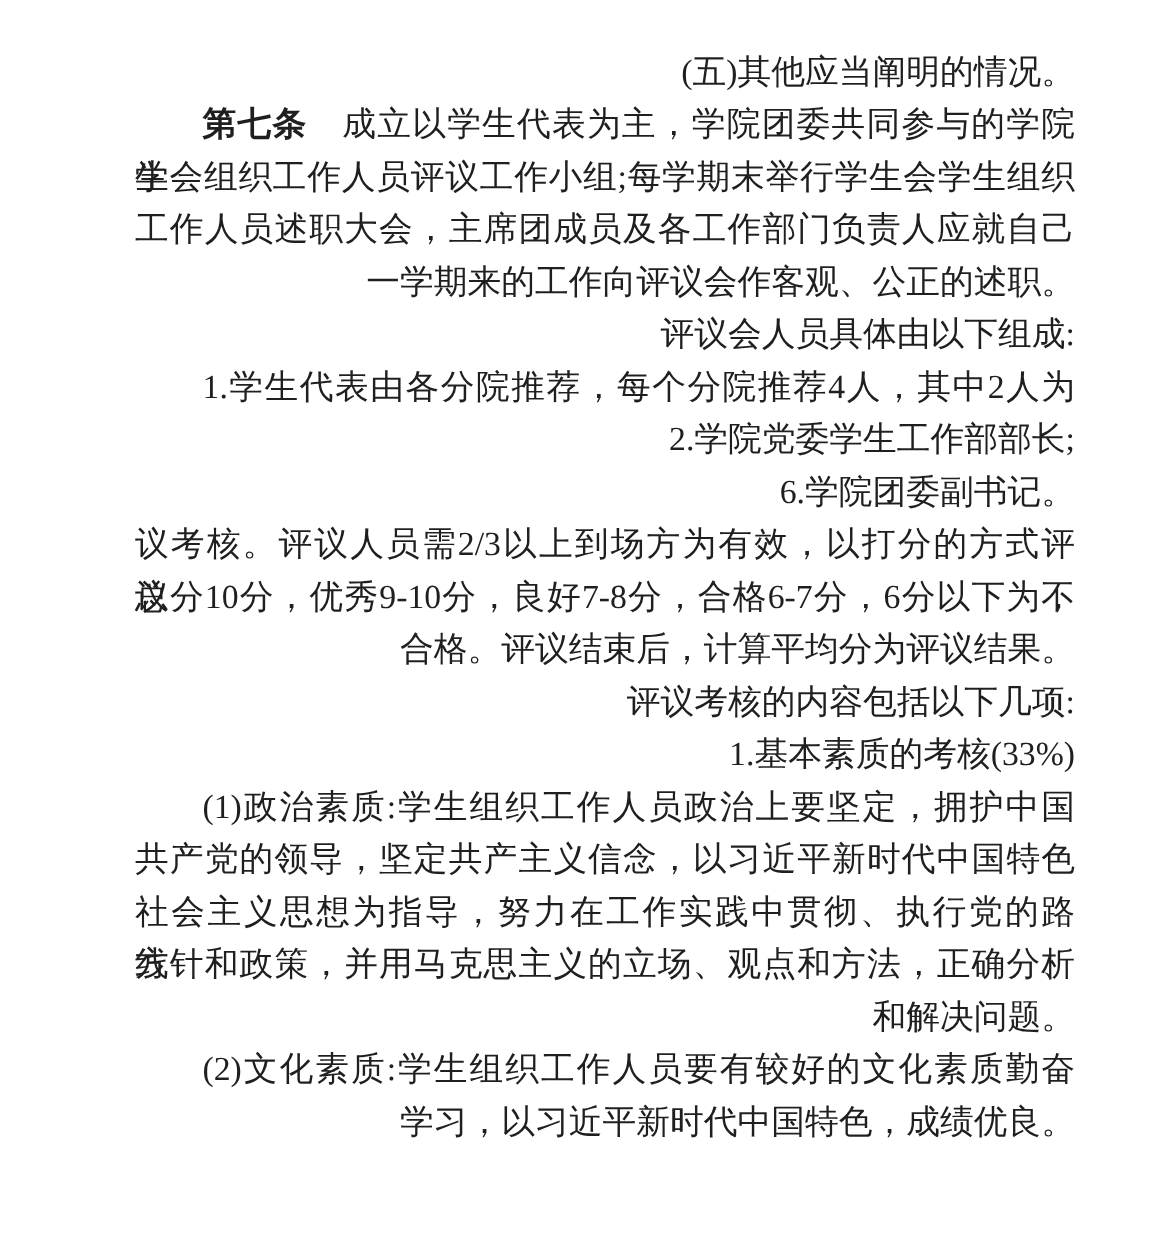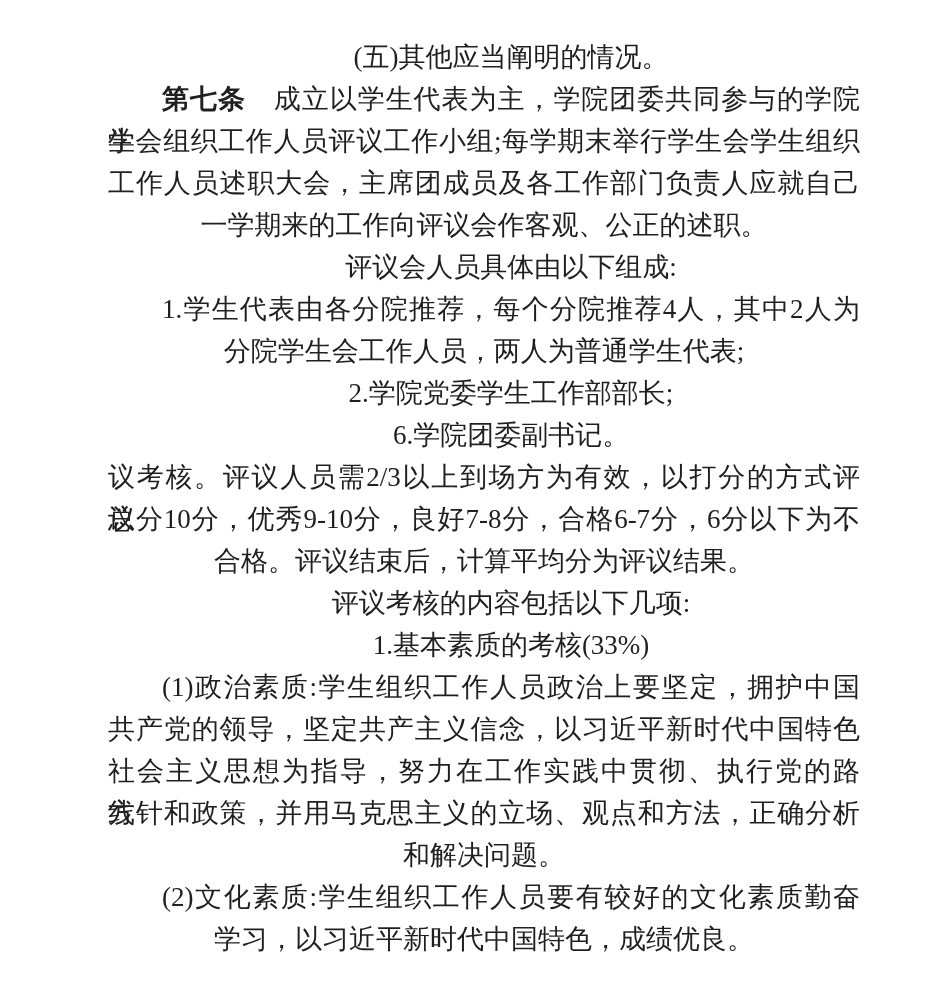--- a/index.html
+++ b/index.html
@@ -20,21 +20,21 @@
     left: 108px;
     width: 752px;
     color: #1f1f1f;
   }
   .line {
     width: 752px;
     height: 42px;
     line-height: 42px;
     font-size: 27px;
     white-space: nowrap;
-    text-align: center;
+    text-align: right;
   }
   .line.justify {
     white-space: normal;
     text-align: justify;
     text-align-last: justify;
     text-justify: inter-character;
   }
   .line.indent {
     text-indent: 2em;
   }
@@ -47,21 +47,20 @@
 
 <div class="page">
   <div class="doc-body" style="color: rgb(31, 31, 31);">
       <div class="line indent"><span>(五)其他应当阐明的情况。</span></div>
       <div class="line indent justify"><span class="bold">第七条</span><span>　成立以学生代表为主，学院团委共同参与的学院学</span></div>
       <div class="line justify"><span>生会组织工作人员评议工作小组;每学期末举行学生会学生组织</span></div>
       <div class="line justify"><span>工作人员述职大会，主席团成员及各工作部门负责人应就自己</span></div>
       <div class="line"><span>一学期来的工作向评议会作客观、公正的述职。</span></div>
       <div class="line indent"><span>评议会人员具体由以下组成:</span></div>
       <div class="line indent justify"><span>1.学生代表由各分院推荐，每个分院推荐4人，其中2人为</span></div>
-      <div class="line"><span>分院学生会工作人员，两人为普通学生代表;</span></div>
       <div class="line indent"><span>2.学院党委学生工作部部长;</span></div>
       <div class="line indent"><span>6.学院团委副书记。</span></div>
       <div class="line justify"><span>议考核。评议人员需2/3以上到场方为有效，以打分的方式评议，</span></div>
       <div class="line justify"><span>总分10分，优秀9-10分，良好7-8分，合格6-7分，6分以下为不</span></div>
       <div class="line"><span>合格。评议结束后，计算平均分为评议结果。</span></div>
       <div class="line indent"><span>评议考核的内容包括以下几项:</span></div>
       <div class="line indent"><span>1.基本素质的考核(33%)</span></div>
       <div class="line indent justify"><span>(1)政治素质:学生组织工作人员政治上要坚定，拥护中国</span></div>
       <div class="line justify"><span>共产党的领导，坚定共产主义信念，以习近平新时代中国特色</span></div>
       <div class="line justify"><span>社会主义思想为指导，努力在工作实践中贯彻、执行党的路线、</span></div>

